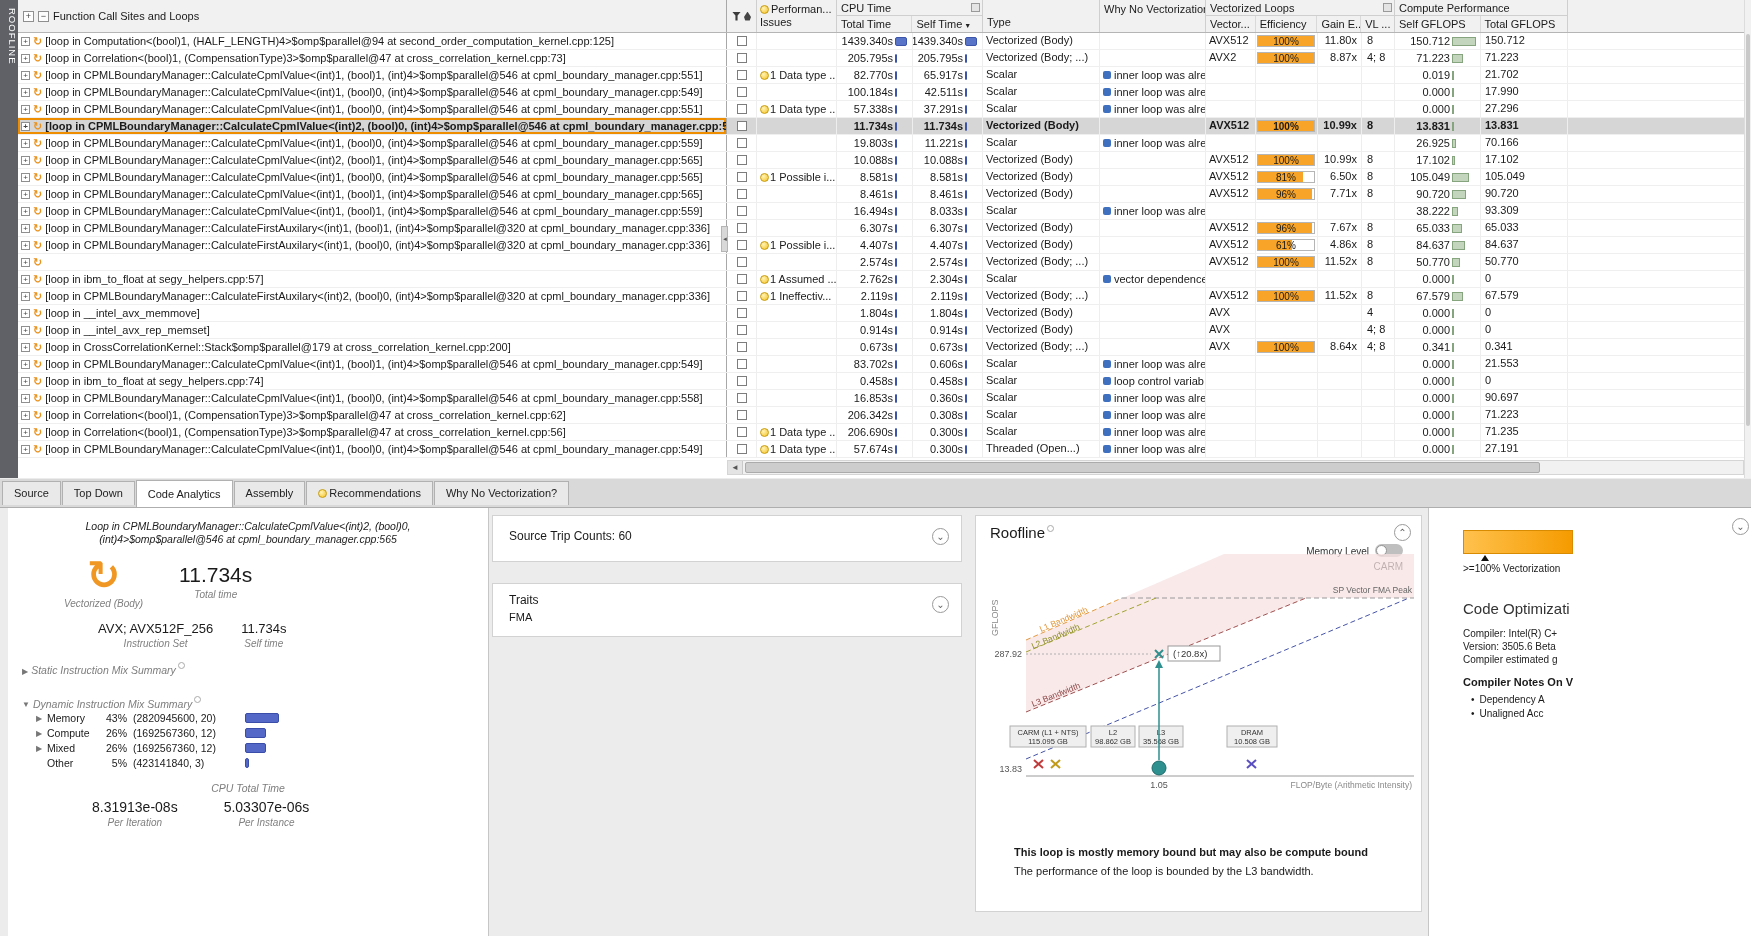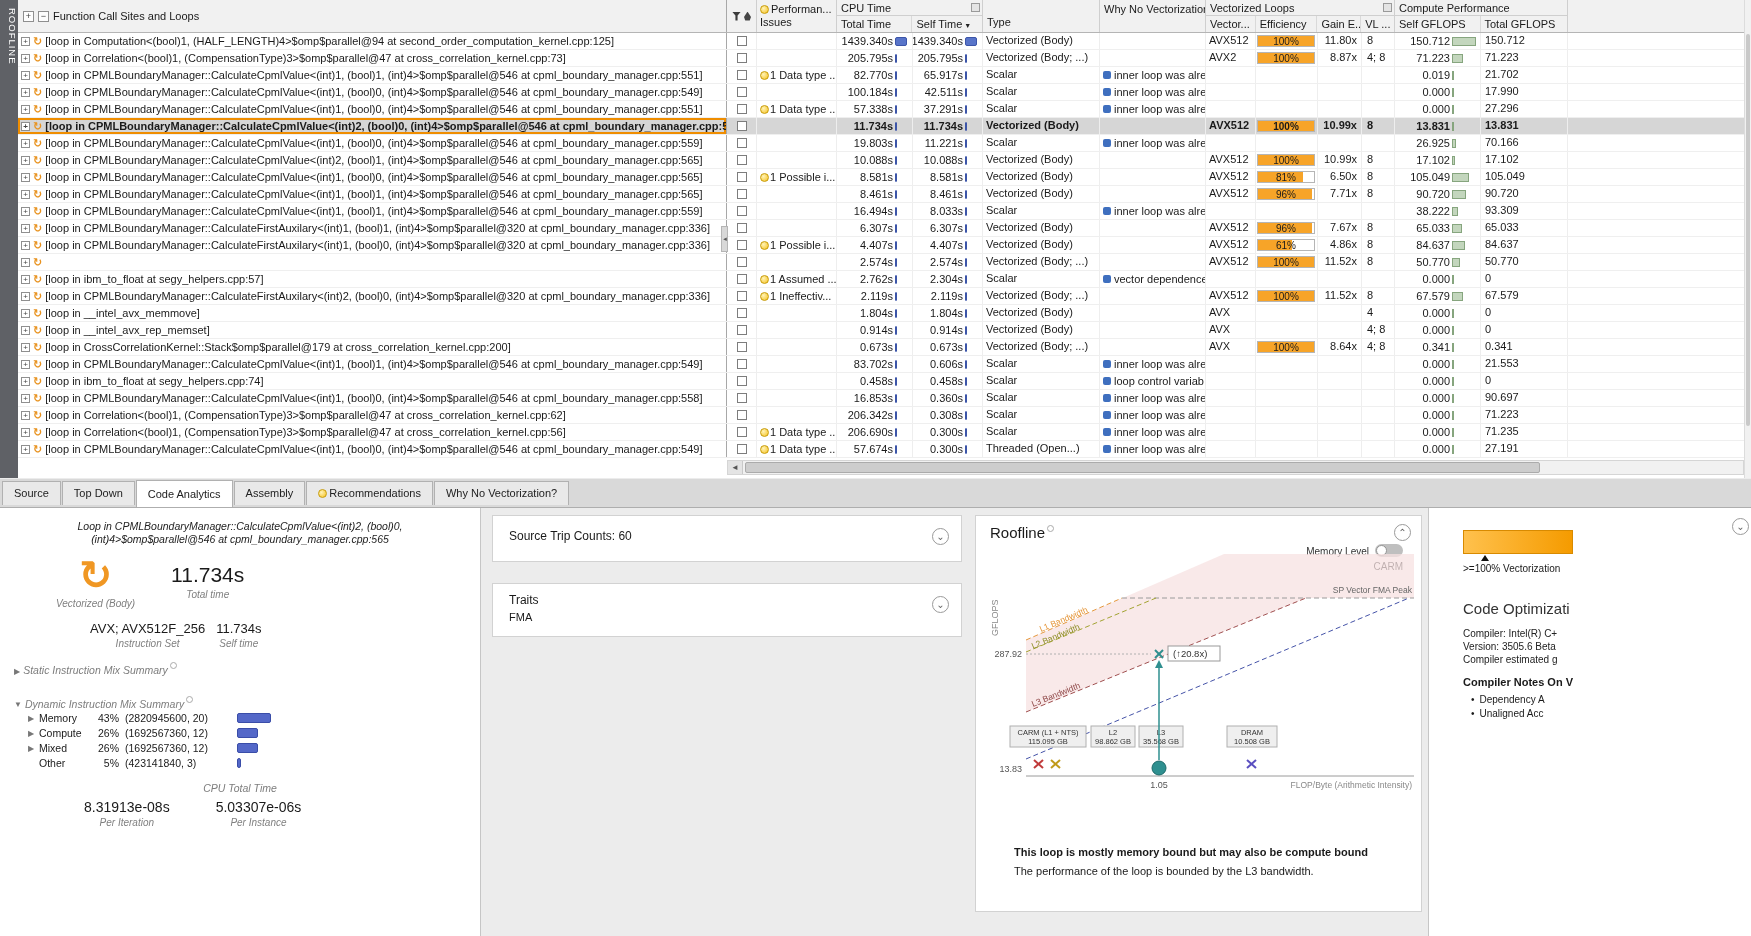--- a/index.html
+++ b/index.html
@@ -79,28 +79,28 @@
   .vthumb{position:absolute;left:1px;right:1px;top:34px;height:392px;background:#c9c9c9;border-radius:3px}
 
   
   .tabbar{position:absolute;left:0;top:479px;width:1751px;height:29px;background:#d9d9d9;border-bottom:1px solid #aeaeae;
           display:flex;align-items:center;padding-left:2px}
   .tab{height:24px;line-height:23px;padding:0 11px;font-size:11px;background:#e9e9e9;border:1px solid #b1b1b1;border-bottom:none;margin-right:1px;color:#222;white-space:nowrap}
   .tab.active{background:#fff;height:27px;line-height:26px}
 
   
   .bottom{position:absolute;left:0;top:508px;width:1751px;height:428px;background:#ececec}
-  .panel-left{position:absolute;left:0;top:0;width:481px;height:428px;background:#fff;border-right:1px solid #c6c6c6;overflow:hidden}
+  .panel-left{position:absolute;left:8px;top:0;width:481px;height:428px;background:#fff;border-right:1px solid #c6c6c6;overflow:hidden}
   .an-title{font-style:italic;font-size:10.5px;text-align:center;margin:12px 28px 2px;line-height:13px;color:#222}
   .an-hero{display:flex;margin:8px 0 0 56px;gap:36px}
   .hero-col{text-align:center}
   .an-loopicon{font-size:40px;line-height:42px;color:#f09723;font-weight:bold}
   .an-sub{font-style:italic;color:#808080;font-size:10px;margin-top:2px}
   .an-time{font-size:21px;margin-top:9px;color:#1a1a1a}
-  .an-isa-row{display:flex;margin:12px 0 0 90px;gap:11px;text-align:center}
+  .an-isa-row{display:flex;margin:12px 0 0 90px;gap:28px;text-align:center}
   .an-isa-val{font-size:13px}
   .mixhead{font-style:italic;color:#7d7d7d;font-size:10.5px;margin:20px 0 0 14px}
   .mixhead.first{margin-top:13px}
   .tri{font-size:8px;color:#777;margin-right:3px}
   .q{display:inline-block;width:7px;height:7px;border:1px solid #aaa;border-radius:50%;margin-left:2px;vertical-align:super}
   .mixrow{display:flex;align-items:center;font-size:10.5px;margin:3px 0 0 28px}
   .mixarrow{font-size:8px;color:#777;width:11px;flex:none}
   .mixlabel{font-weight:normal;width:52px;flex:none}
   .mixpct{width:28px;text-align:right;margin-right:6px;flex:none}
   .mixdetail{width:112px;flex:none}

